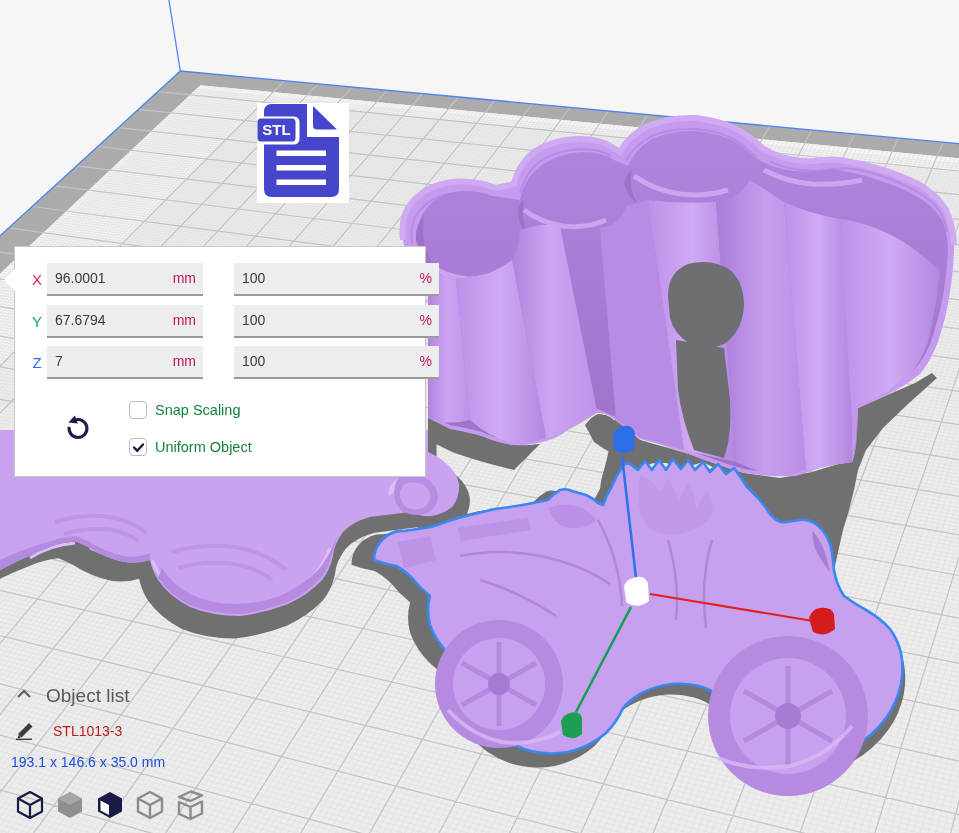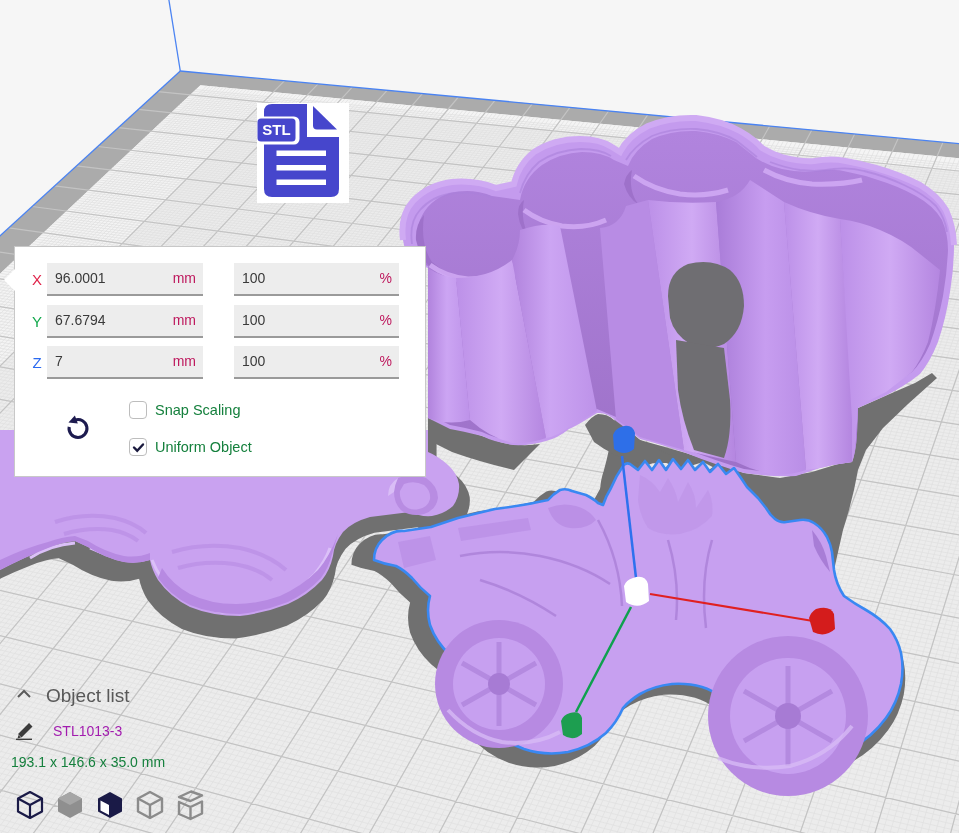--- a/index.html
+++ b/index.html
@@ -9,30 +9,30 @@
   border:1px solid #c8c8c8;box-sizing:border-box;}
 #panel .notch{position:absolute;left:-11px;top:22px;width:0;height:0;
   border-top:11px solid transparent;border-bottom:11px solid transparent;border-right:11px solid #fff;}
 .row{position:absolute;height:33px;}
 .axis{position:absolute;left:15px;width:14px;font-size:15px;line-height:33px;text-align:center;}
 .fld{position:absolute;top:0;height:31px;background:#ededed;border-bottom:2px solid #9a9a9a;
   font-size:14px;color:#3a3a3a;line-height:31px;box-sizing:content-box;}
 .fld .val{position:absolute;left:8px;top:0;}
 .fld .unit{position:absolute;right:7px;top:0;color:#be185d;}
 .f1{left:32px;width:156px;}
-.f2{left:219px;width:165px;}
+.f2{left:219px;width:205px;}
 .chk{position:absolute;width:15.5px;height:15.5px;border:1.5px solid #bdbdbd;border-radius:4px;background:#fff;}
 .chklbl{position:absolute;font-size:14.5px;color:#15803d;}
 #resetIc{position:absolute;left:50px;top:167px;width:28px;height:28px;}
 #stlicon{position:absolute;left:209px;top:103px;margin-left:48px;}
 #objlist{position:absolute;left:0;top:680px;width:420px;color:#5a5a5a;}
 .chev{position:absolute;left:16px;top:8px;width:16px;height:12px;}
 .t1{position:absolute;left:46px;top:5px;font-size:19px;color:#585858;}
-.t2{position:absolute;left:53px;top:43px;font-size:14px;color:#a21caf;}
-.t3{position:absolute;left:11px;top:74px;font-size:14px;color:#15803d;}
+.t2{position:absolute;left:53px;top:43px;font-size:14px;color:#b91c1c;}
+.t3{position:absolute;left:11px;top:74px;font-size:14px;color:#1d4ed8;}
 #pencil{position:absolute;left:15px;top:40px;width:24px;height:20px;}
 #cubes{position:absolute;left:16px;top:790px;}
 </style>
 </head>
 <body>
 <svg width="959" height="833" viewBox="0 0 959 833" style="position:absolute;left:0;top:0">
     <clipPath id="plate">
       <path d="M180.3,71.0 L1428.5,187.5 L1500,950 L-633.0,814.8 Z"></path>
     </clipPath>
 <path d="M180.3,71.0 L1428.5,187.5 L1500,950 L-633.0,814.8 Z" fill="#ececec"></path>

